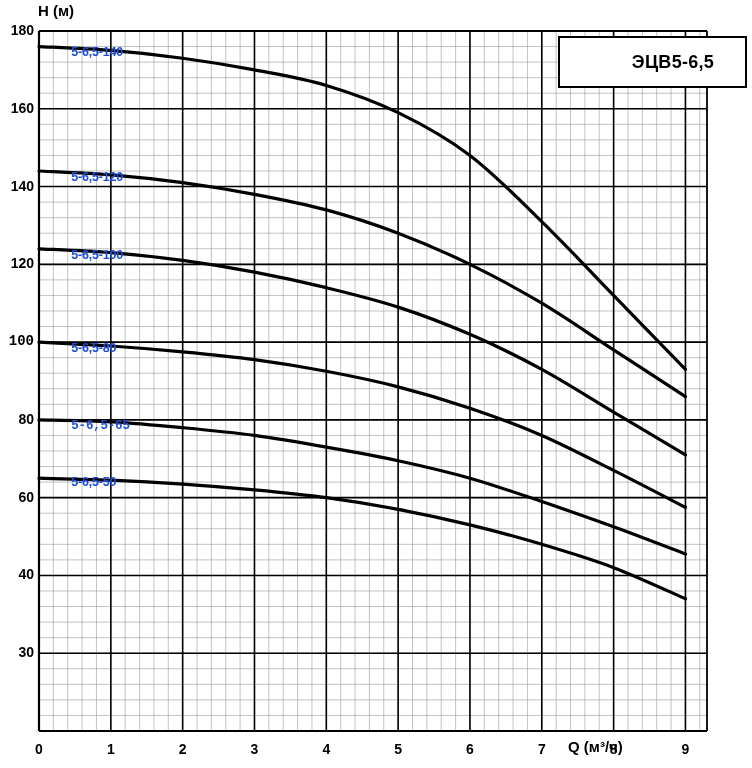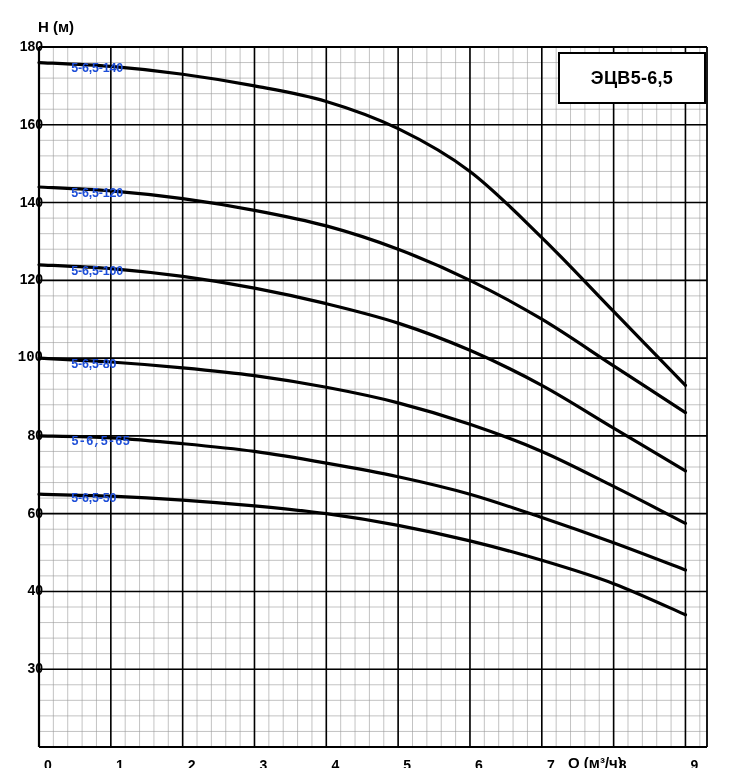--- a/index.html
+++ b/index.html
@@ -10,21 +10,21 @@
   body {
     width: 752px;
     height: 768px;
     font-family: "Liberation Sans", sans-serif;
     position: relative;
     overflow: hidden;
   }
   #chart-root {
     position: absolute;
     left: 0;
-    top: 16px;
+    top: 0;
     width: 752px;
     height: 684px;
   }
   .axis-title {
     position: absolute;
     font-size: 15px;
     font-weight: bold;
     color: #000;
     white-space: nowrap;
   }
@@ -36,21 +36,20 @@
     left: 568px;
     top: 738px;
   }
   .tick-label {
     position: absolute;
     font-size: 14px;
     font-weight: bold;
     color: #000;
     white-space: nowrap;
     text-align: right;
-    margin-left: 9px;
   }
   .y-tick-label {
     width: 34px;
     text-align: right;
   }
   .x-tick-label {
     width: 20px;
     text-align: center;
   }
   .curve-label {
@@ -65,20 +64,21 @@
     position: absolute;
     left: 558px;
     top: 36px;
     width: 144px;
     height: 48px;
     border: 2px solid #000;
     background: #ffffff;
     display: flex;
     align-items: center;
     justify-content: center;
+    padding-left: 41px;
   }
   #title-box span {
     font-size: 18px;
     font-weight: bold;
     color: #000;
     letter-spacing: 0.3px;
   }
   svg {
     position: absolute;
     left: 0;

